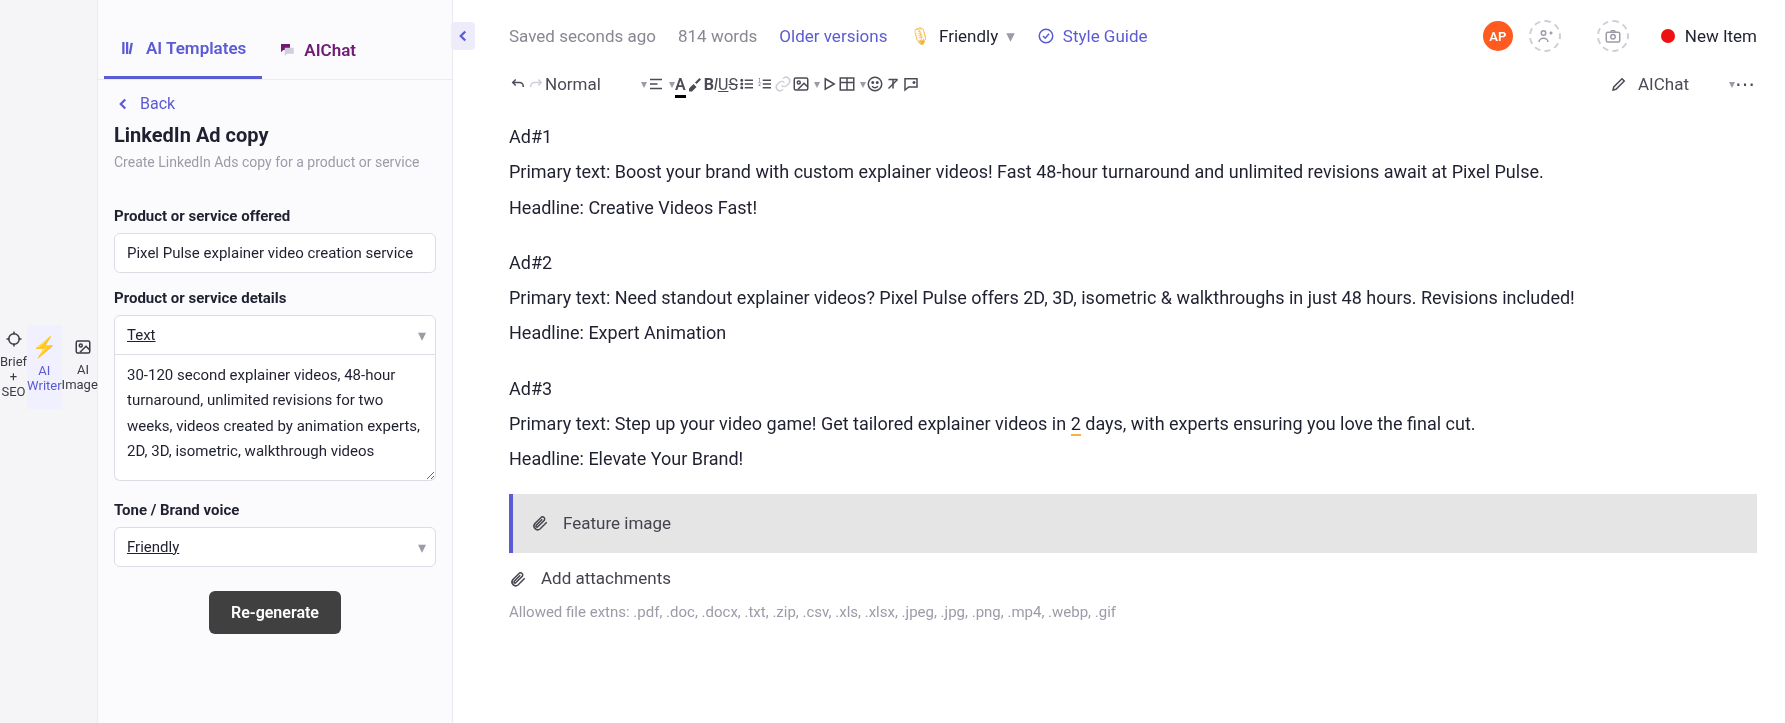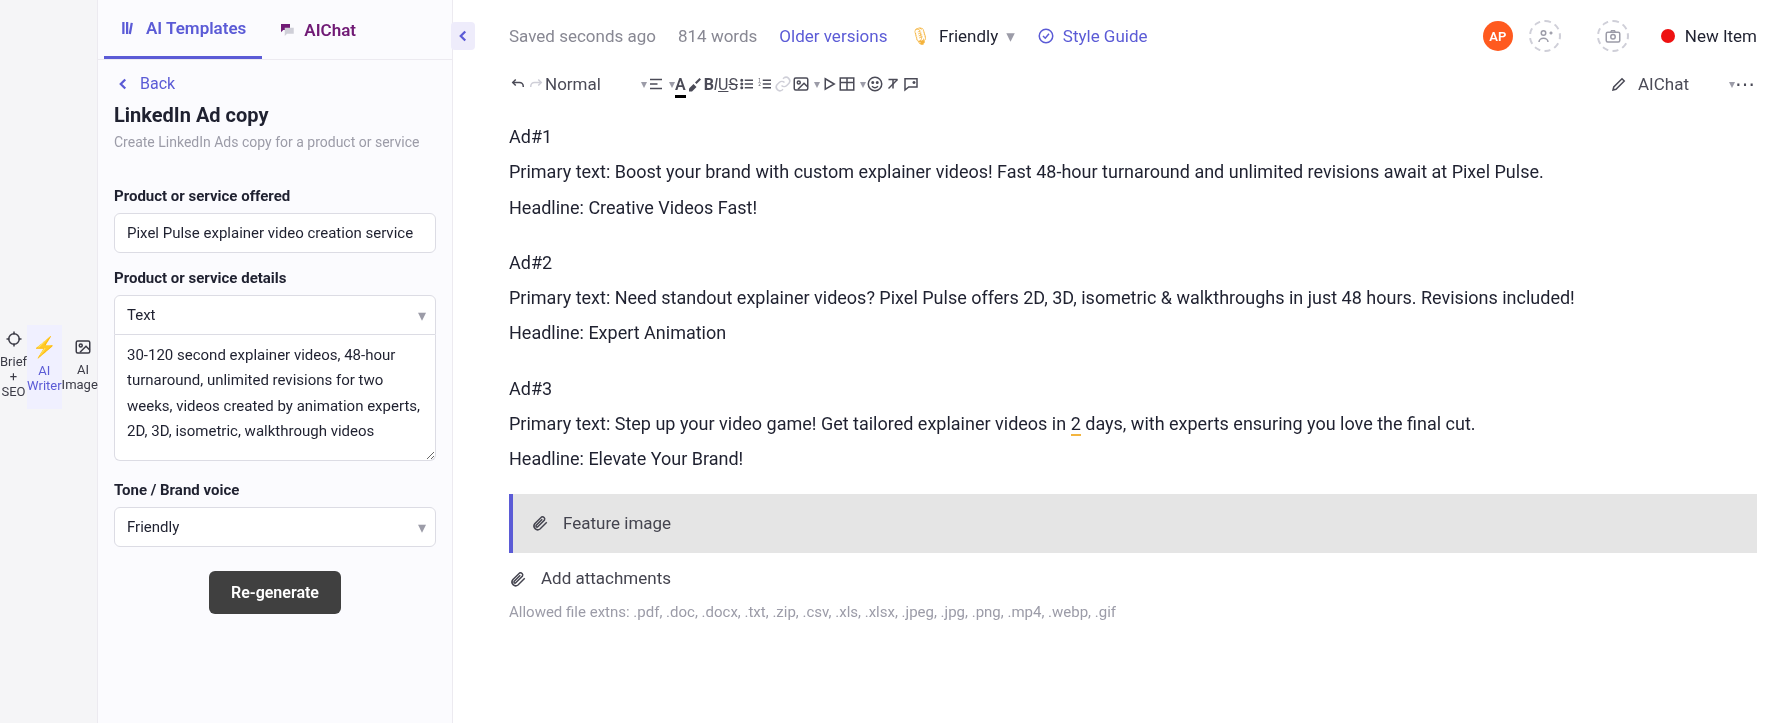--- a/index.html
+++ b/index.html
@@ -7,31 +7,31 @@
 
   
   .rail { width: 98px; background: #f5f5f7; border-right: 1px solid #eceaf0; display: flex; flex-direction: row; align-items: center; padding-top: 10px; }
   .rail-item { width: 100%; text-align: center; padding: 12px 0 16px; font-size: 13px; color: #3b3b46; cursor: pointer; }
   .rail-item.active { background: #f0f0ff; color: #5b5bd6; }
   .rail-item svg, .rail-item .glyph { display: block; margin: 0 auto 6px; }
   .glyph { font-size: 20px; line-height: 1; }
 
   
   .panel { width: 355px; background: #fbfbfe; border-right: 1px solid #eceaf0; display: flex; flex-direction: column; }
-  .panel-tabs { display: flex; align-items: center; border-bottom: 1px solid #eceaf0; padding: 0 6px; }
+  .panel-tabs { display: flex; align-items: center; border-bottom: 1px solid #eceaf0; padding: 0 6px; margin-top: 20px; }
   .ptab { display: flex; align-items: center; gap: 8px; padding: 18px 16px; font-size: 17px; font-weight: 600; color: #701a75; cursor: pointer; }
   .ptab.active { color: #5b5bd6; border-bottom: 3px solid #5b5bd6; }
   .back { display: flex; align-items: center; gap: 8px; color: #5b5bd6; font-size: 16px; padding: 14px 16px 10px; cursor: pointer; }
   .panel-body { padding: 0 16px 20px; overflow-y: auto; }
   .panel-title { font-size: 20px; font-weight: 700; color: #1f2130; margin-bottom: 6px; }
   .panel-sub { font-size: 14px; color: #9c9ca8; margin-bottom: 34px; line-height: 1.4; }
   .flabel { font-size: 15px; font-weight: 700; color: #1f2130; margin: 16px 0 8px; }
   .finput { width: 100%; border: 1px solid #dcdce4; border-radius: 6px; padding: 10px 12px; font-size: 15px; color: #1f2130; background: #fff; }
   .fselect { position: relative; width: 100%; }
-  .fselect .finput { padding-right: 42px; cursor: pointer; }
+  .fselect .finput { padding-right: 42px; cursor: pointer; text-decoration: underline; }
   .fselect .chev { position: absolute; right: 10px; top: 50%; transform: translateY(-50%); color: #9c9ca8; pointer-events:none;}
   .ftextarea { width: 100%; border: 1px solid #dcdce4; border-top: none; border-radius: 0 0 6px 6px; padding: 8px 12px; font-size: 15px; color: #1f2130; background: #fff; resize: vertical; height: 126px; line-height: 1.7; }
   .fselect.top .finput { border-radius: 6px 6px 0 0; }
   .regen { display: block; margin: 24px auto 0; background: #404040; color: #fff; border: none; border-radius: 6px; padding: 12px 22px; font-size: 16px; font-weight: 600; cursor: pointer; }
 
   
   .collapse { width: 28px; position: relative; }
   .collapse-btn { position: absolute; top: 22px; left: -2px; width: 24px; height: 28px; background: #eeecfb; border-radius: 4px; display: flex; align-items: center; justify-content: center; color: #5b5bd6; cursor: pointer; }
 
   

